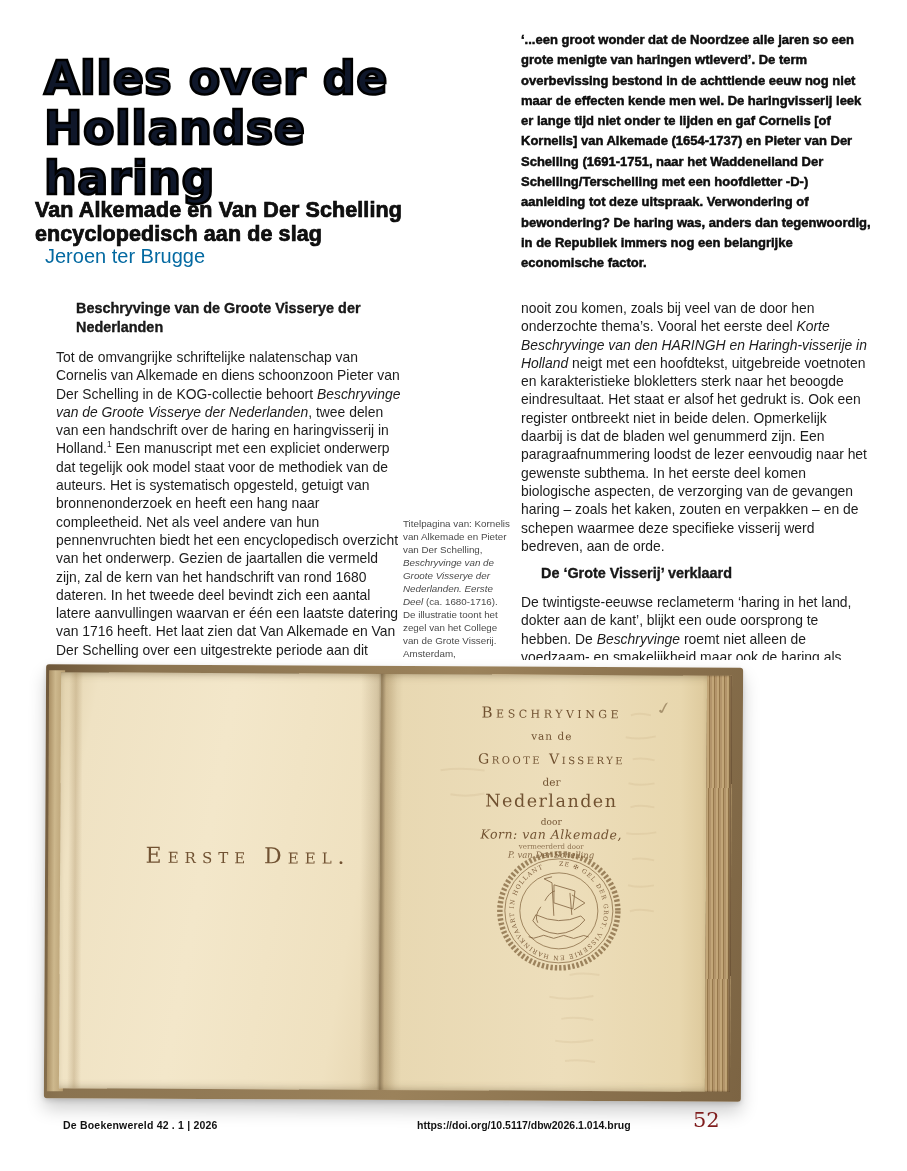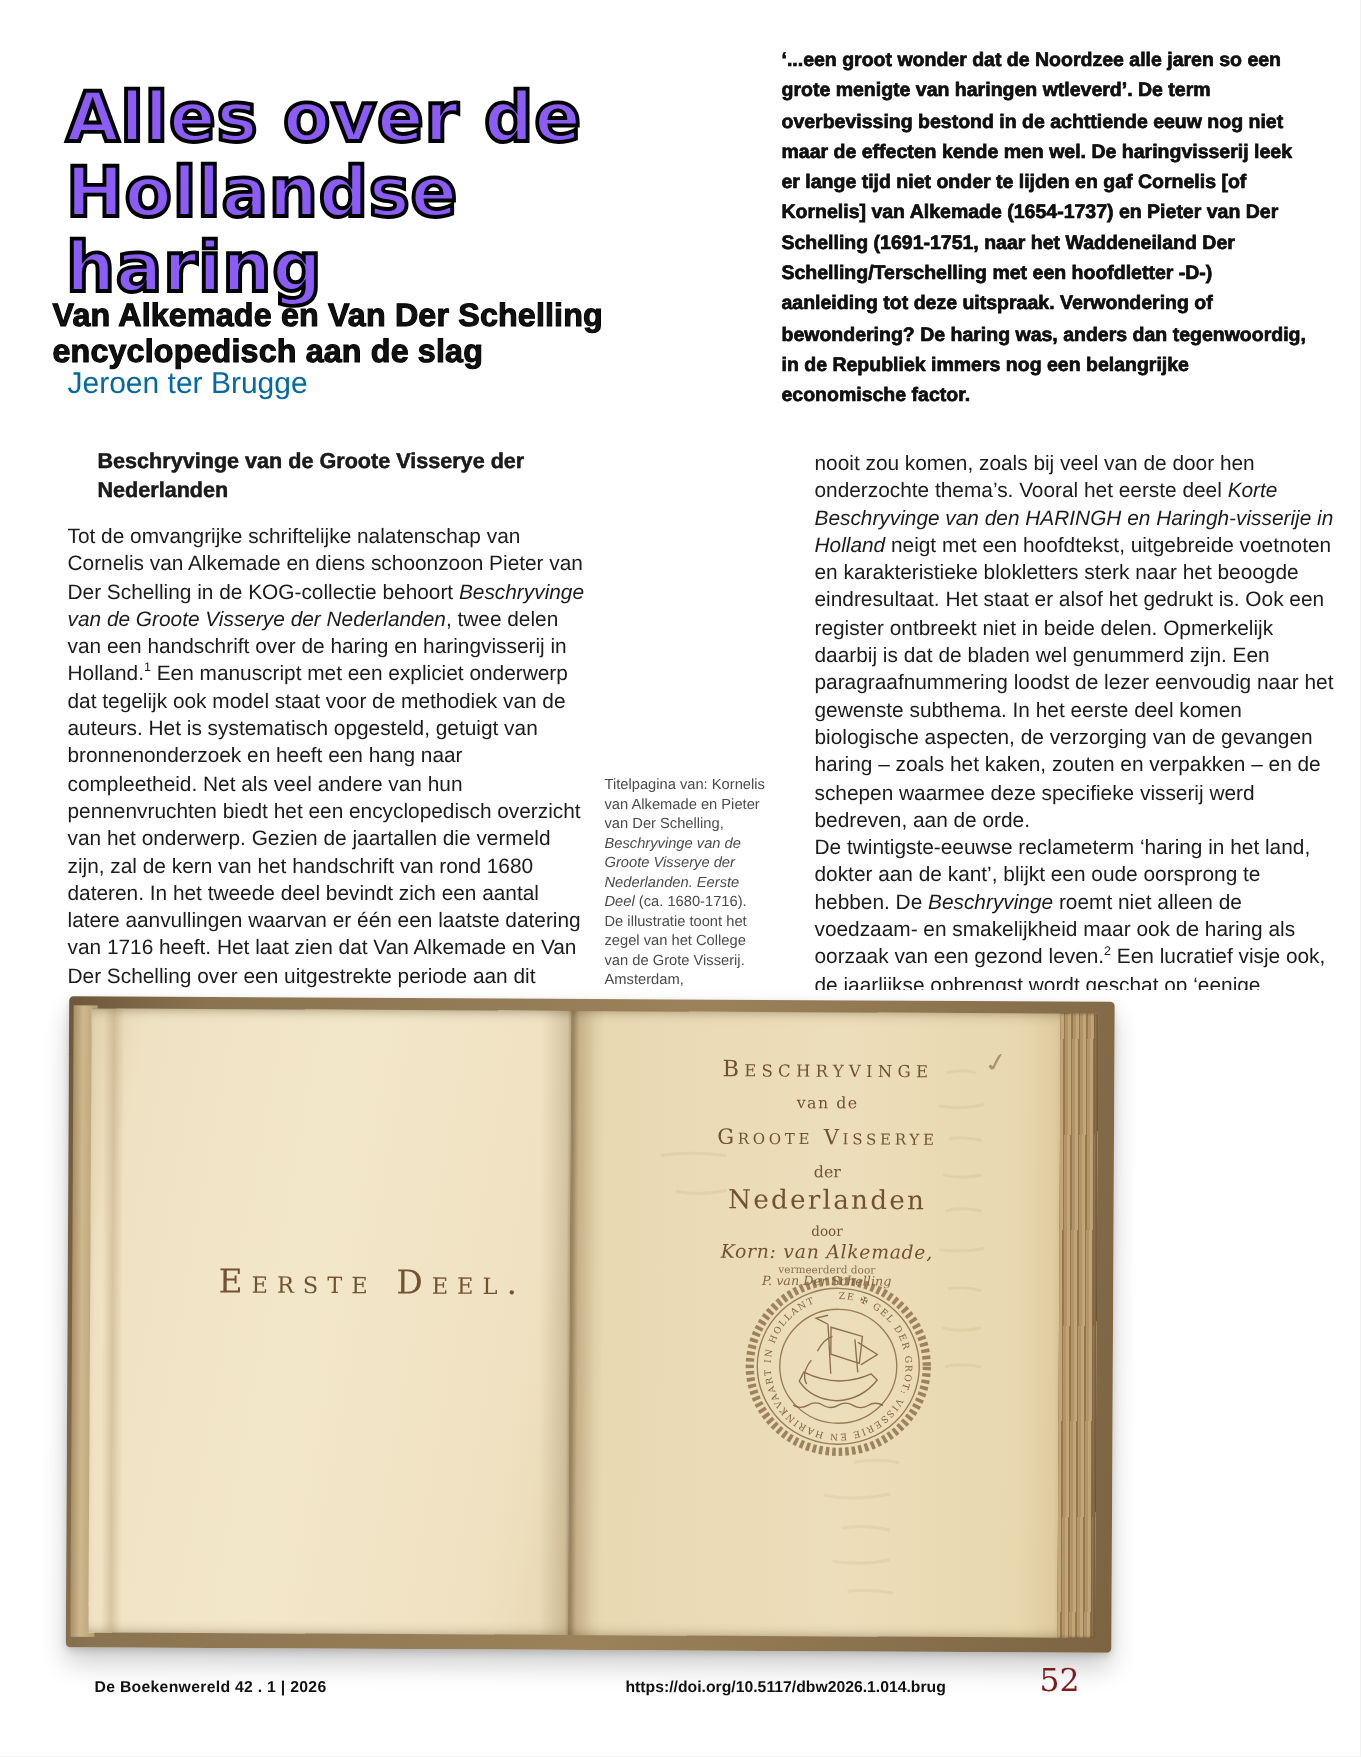--- a/index.html
+++ b/index.html
@@ -2,38 +2,38 @@
 <html><head>
 <meta charset="utf-8">
 <style>
   html,body{margin:0;padding:0;background:#e8e8e8;}
   .page{position:relative;width:907px;height:1171px;background:#ffffff;margin:0 auto;
         font-family:"Liberation Sans",sans-serif;color:#111;overflow:hidden;}
   .abs{position:absolute;}
 
   
   .title{left:44px;top:22px;font-family:"DejaVu Sans",sans-serif;font-weight:bold;
-         font-size:46px;line-height:50px;color:#8b5cf6;-webkit-text-stroke:2.6px #000;
+         font-size:46px;line-height:50px;color:#0f172a;-webkit-text-stroke:2.6px #000;
          letter-spacing:.5px;}
   .subtitle{left:35px;top:180px;font-weight:bold;font-size:21.5px;line-height:24px;
             -webkit-text-stroke:.7px #000;letter-spacing:.1px;}
   .author{left:45px;top:244px;font-size:20px;line-height:24px;font-weight:400;color:#0369a1;}
 
   
   .intro{left:521px;top:30px;width:352px;font-weight:bold;font-size:13px;line-height:20.3px;
          -webkit-text-stroke:.45px #000;margin:0;}
 
   
   .col{font-size:13.9px;line-height:18.3px;color:#1c1c1c;}
   .col p{margin:0;}
   .col h3{font-size:14.4px;line-height:19px;margin:0;padding-left:20px;font-weight:bold;
           -webkit-text-stroke:.3px #000;}
-  .col-left{left:45px;top:299px;width:349px;}
+  .col-left{left:56px;top:299px;width:349px;}
   .col-left h3{width:300px;margin-bottom:11px;}
-  .col-right{left:543px;top:299px;width:350px;}
+  .col-right{left:521px;top:299px;width:350px;}
   .col-right h3{margin-top:9px;margin-bottom:10px;}
   .p-indent{text-indent:16px;}
   sup{font-size:60%;line-height:0;}
   i{font-style:italic;}
 
   
   .caption{left:403px;top:517px;width:108px;font-size:9.8px;line-height:13px;color:#4b4b4b;}
 
   
   .figure{left:45px;top:660px;width:835px;height:450px;background:#fff;}
@@ -100,20 +100,21 @@
   <section class="abs col col-left">
     <h3>Beschryvinge van de Groote Visserye der Nederlanden</h3>
     <p><span>Tot de omvangrijke schriftelijke nalatenschap van Cornelis van Alkemade en diens schoonzoon Pieter van Der Schelling in de KOG-collectie behoort </span><i>Beschryvinge van de Groote Visserye der Nederlanden</i><span>, twee delen van een handschrift over de haring en haringvisserij in Holland.</span><sup>1</sup><span> Een manuscript met een expliciet onderwerp dat tegelijk ook model staat voor de methodiek van de auteurs. Het is systematisch opgesteld, getuigt van bronnenonderzoek en heeft een hang naar compleetheid. Net als veel andere van hun pennenvruchten biedt het een encyclopedisch overzicht van het onderwerp. Gezien de jaartallen die vermeld zijn, zal de kern van het handschrift van rond 1680 dateren. In het tweede deel bevindt zich een aantal latere aanvullingen waarvan er één een laatste datering van 1716 heeft. Het laat zien dat Van Alkemade en Van Der Schelling over een uitgestrekte periode aan dit ‘dossier’ werkten.</span></p>
     <p class="p-indent"><span>De twee gelijkvormige delen in perkamenten banden vormen de opmaat voor een gedrukt boek, een boek dat er</span></p>
   </section>
 
   <aside class="abs caption"><span>Titelpagina van: Kornelis van Alkemade en Pieter van Der Schelling, </span><i>Beschryvinge van de Groote Visserye der Nederlanden. Eerste Deel</i><span> (ca. 1680-1716). De illustratie toont het zegel van het College van de Grote Visserij. Amsterdam, Rijksmuseum, KOG Hs 40.</span></aside>
 
   <section class="abs col col-right">
     <p><span>nooit zou komen, zoals bij veel van de door hen onderzochte thema’s. Vooral het eerste deel </span><i>Korte Beschryvinge van den HARINGH en Haringh-visserije in Holland</i><span> neigt met een hoofdtekst, uitgebreide voetnoten en karakteristieke blokletters sterk naar het beoogde eindresultaat. Het staat er alsof het gedrukt is. Ook een register ontbreekt niet in beide delen. Opmerkelijk daarbij is dat de bladen wel genummerd zijn. Een paragraafnummering loodst de lezer eenvoudig naar het gewenste subthema. In het eerste deel komen biologische aspecten, de verzorging van de gevangen haring – zoals het kaken, zouten en verpakken – en de schepen waarmee deze specifieke visserij werd bedreven, aan de orde.</span></p>
+    <h3>De ‘Grote Visserij’ verklaard</h3>
     <p><span>De twintigste-eeuwse reclameterm ‘haring in het land, dokter aan de kant’, blijkt een oude oorsprong te hebben. De </span><i>Beschryvinge</i><span> roemt niet alleen de voedzaam- en smakelijkheid maar ook de haring als oorzaak van een gezond leven.</span><sup>2</sup><span> Een lucratief visje ook, de jaarlijkse opbrengst wordt geschat op ‘eenige millioenen guldens’, voor een belangrijk deel uit de</span></p>
   </section>
 
   <figure class="abs figure" style="margin:0">
     <div class="book">
       <div class="cover"></div>
       <div class="hinge"></div>
       <div class="page-left"></div>
       <div class="page-right"></div>
       <div class="fore-edge"></div>

